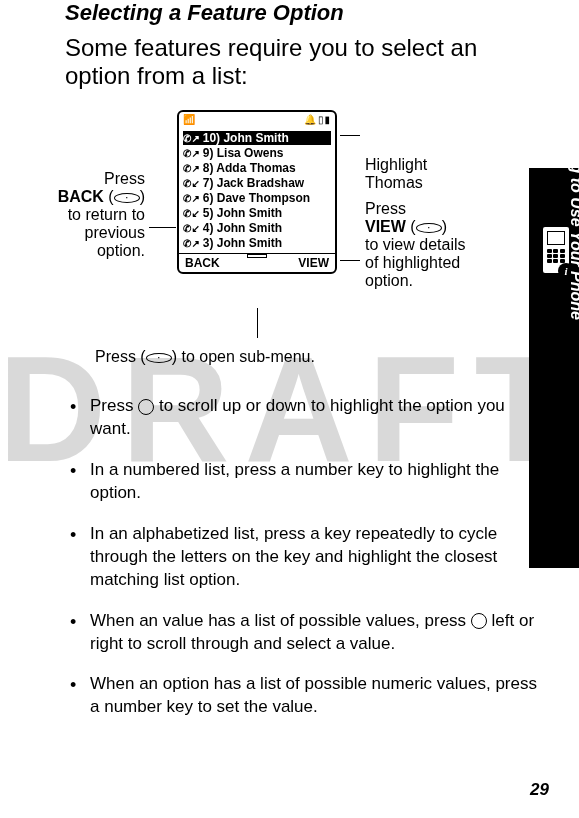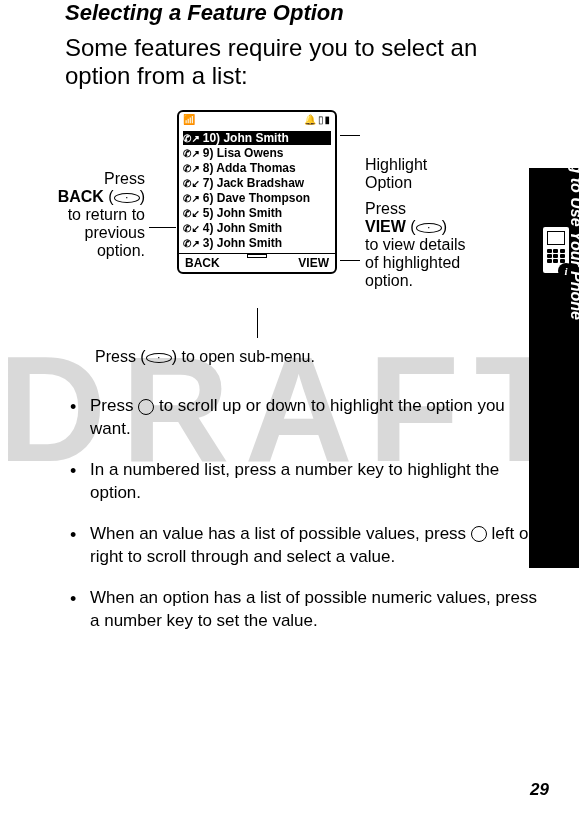--- a/index.html
+++ b/index.html
@@ -387,21 +387,21 @@
         </div>
       <div class="softkey-bar">
         <span>BACK</span>
         <span>VIEW</span>
       </div>
       <div class="menu-indicator"></div>
     </div>
 
     <div class="callout-right-top">
       <div>Highlight</div>
-      <div>Option</div>
+      <div>Thomas</div>
     </div>
 
     <div class="callout-left">
       <div>Press</div>
       <div>
         <span class="bold-label">BACK</span>
         (<span class="key-shape"></span>)
       </div>
       <div>to return to</div>
       <div>previous</div>
@@ -422,20 +422,21 @@
     <div class="callout-bottom">
       <span>Press (</span><span class="key-shape"></span><span>) to open sub-menu.</span>
     </div>
   </div>
 
   <ul class="bullet-list">
     <li>
       <span>Press </span><span class="key-circle"></span><span> to scroll up or down to highlight the option you want.</span>
     </li>
     <li>In a numbered list, press a number key to highlight the option.</li>
+    <li>In an alphabetized list, press a key repeatedly to cycle through the letters on the key and highlight the closest matching list option.</li>
     <li>
       <span>When an value has a list of possible values, press </span><span class="key-circle"></span><span> left or right to scroll through and select a value.</span>
     </li>
     <li>When an option has a list of possible numeric values, press a number key to set the value.</li>
   </ul>
 </div>
 
 <div class="page-number">29</div>
 
 </body></html>

